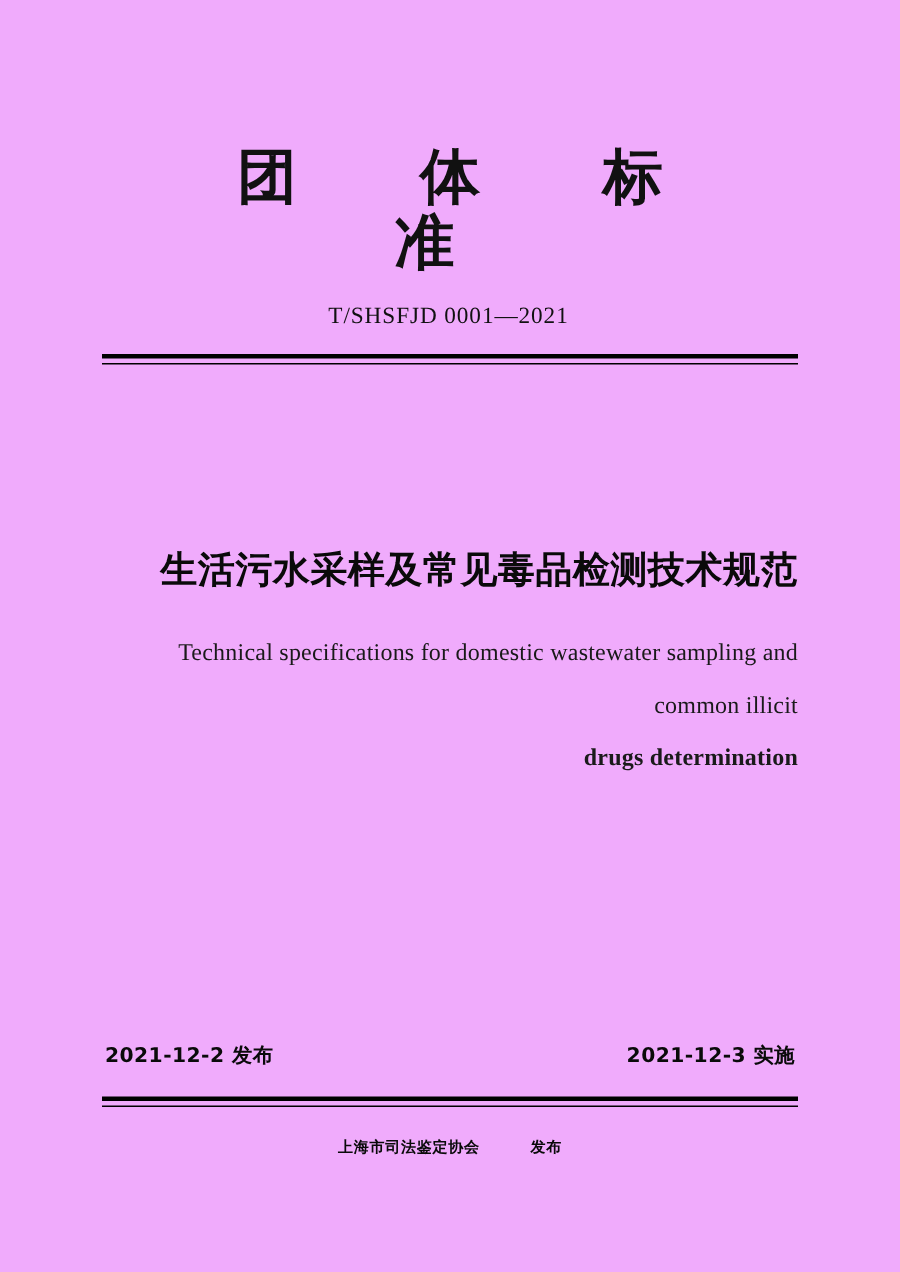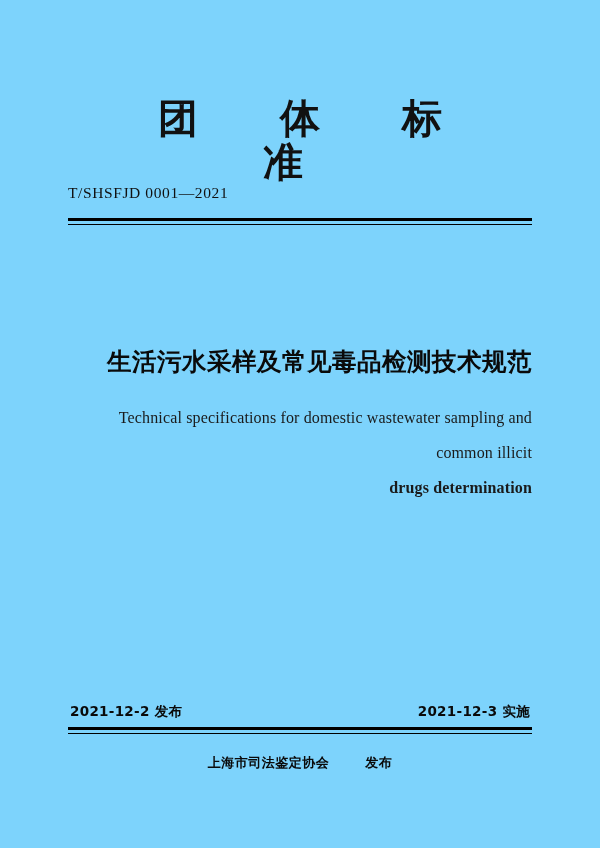--- a/index.html
+++ b/index.html
@@ -11,21 +11,21 @@
     width: 600px;
     height: 848px;
     font-family: "Liberation Sans", sans-serif;
     color: #000000;
     overflow: hidden;
   }
   .page {
     position: relative;
     width: 600px;
     height: 848px;
-    background: #7dd3fc;
+    background: #f0abfc;
     box-sizing: border-box;
   }
   .content {
     position: absolute;
     left: 68px;
     right: 68px;
     top: 0;
     bottom: 0;
   }
 
@@ -35,21 +35,22 @@
     text-align: center;
     font-family: "DejaVu Sans", sans-serif;
     font-size: 40px;
     font-weight: 700;
     letter-spacing: 34px;
     text-indent: 34px;
     color: #111111;
     line-height: 1.1;
   }
   .std-number-row {
-    text-align: left;
+    margin-top: 18px;
+    text-align: center;
     padding-right: 2px;
   }
   .std-number {
     font-family: "Liberation Serif", serif;
     font-size: 15.5px;
     letter-spacing: 0.6px;
     color: #111111;
   }
 
   .rule-thick {
@@ -97,37 +98,37 @@
     bottom: 76px;
   }
   .dates {
     display: flex;
     justify-content: space-between;
     align-items: flex-end;
     font-family: "DejaVu Sans", sans-serif;
     font-size: 13.5px;
     font-weight: 700;
     color: #0a0a0a;
-    padding: 0 2px 6px 2px;
+    padding: 0 2px 18px 2px;
     letter-spacing: 0.3px;
   }
   .footer-rule-thick {
     height: 3px;
     background: #000000;
   }
   .footer-rule-thin {
     margin-top: 3px;
     height: 1px;
     background: #000000;
   }
   .issuer {
     margin-top: 20px;
     text-align: center;
     font-family: "DejaVu Sans", sans-serif;
-    font-size: 13px;
+    font-size: 10px;
     font-weight: 700;
     color: #0a0a0a;
     letter-spacing: 0.5px;
   }
   .issuer .gap {
     display: inline-block;
     width: 26px;
   }
 </style>
 </head>

